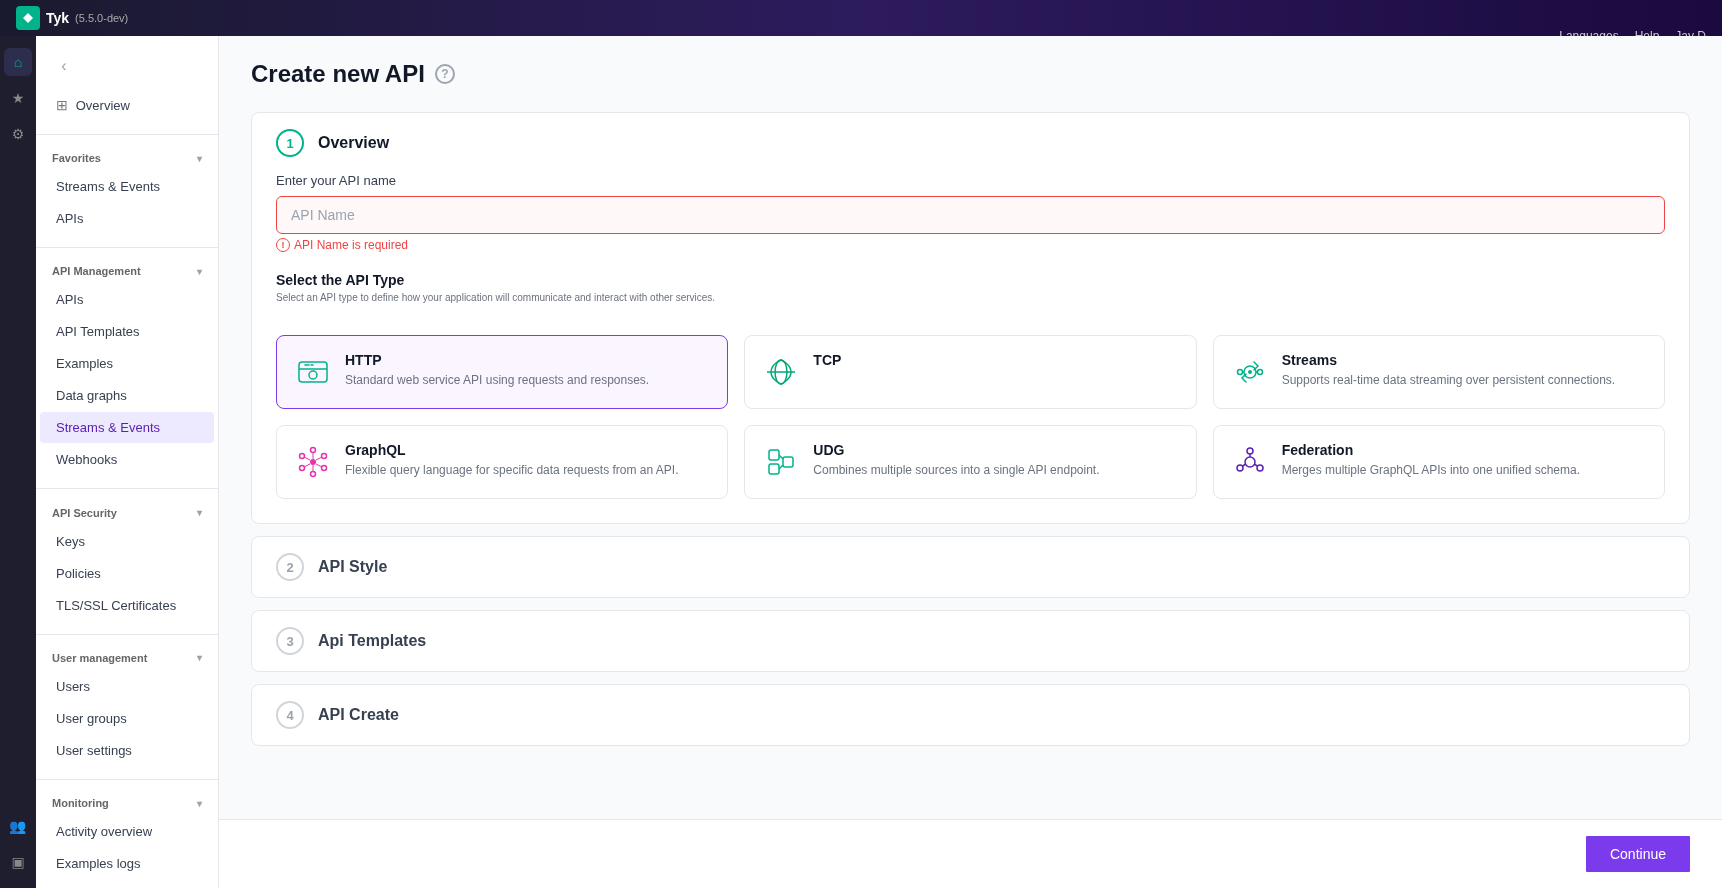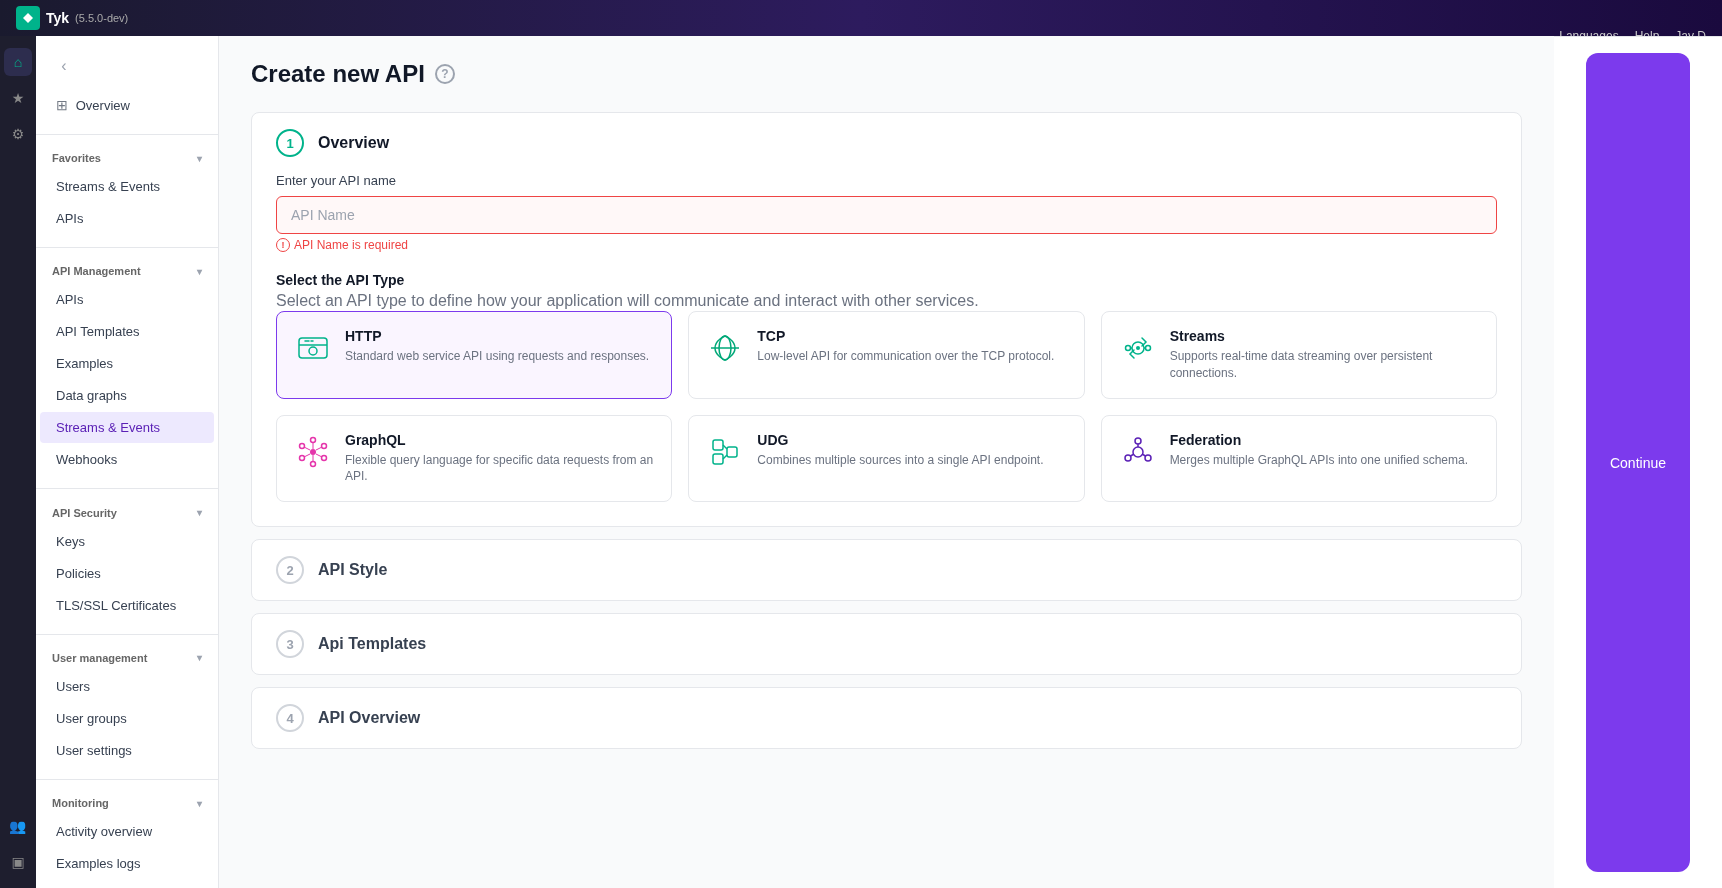--- a/index.html
+++ b/index.html
@@ -139,21 +139,21 @@
       color: #9ca3af;
       background: #fff8f8;
       outline: none;
     }
     .api-name-input::placeholder { color: #9ca3af; }
     .error-msg { display: flex; align-items: center; gap: 4px; color: #ef4444; font-size: 12px; margin-top: 4px; }
     .error-circle { width: 14px; height: 14px; border-radius: 50%; border: 1.5px solid #ef4444; display: flex; align-items: center; justify-content: center; font-size: 9px; font-weight: 700; color: #ef4444; }
 
     
     .section-title { font-size: 14px; font-weight: 600; color: #111827; margin-top: 20px; margin-bottom: 4px; }
-    .section-subtitle { font-size: 16px; color: #6b7280; margin-bottom: 1px; }
+    .section-subtitle { font-size: 10px; color: #6b7280; margin-bottom: 32px; }
 
     .api-type-grid {
       display: grid;
       grid-template-columns: 1fr 1fr 1fr;
       gap: 16px;
     }
     .api-type-card {
       border: 1.5px solid #e5e7eb;
       border-radius: 8px;
       padding: 16px;
@@ -189,21 +189,21 @@
       padding: 16px 32px;
       background: white;
       border-top: 1px solid #e5e7eb;
       flex-shrink: 0;
     }
     .continue-btn {
       background: #7c3aed;
       color: white;
       border: none;
       padding: 10px 24px;
-      border-radius: 12px;
+      border-radius: 1px;
       font-size: 14px;
       font-weight: 500;
       cursor: pointer;
     }
 
     
     .http-icon { color: #00b38b; }
     .tcp-icon { color: #00a878; }
     .graphql-icon { color: #e535ab; }
     .streams-icon { color: #00b38b; }
@@ -343,21 +343,21 @@
       </div>
       <div class="sidebar-item">
         <span>Activity overview</span>
       </div>
       <div class="sidebar-item">
         <span>Examples logs</span>
       </div>
     </div>
   </div>
 
-  <div style="flex:1; display:flex; flex-direction:row; overflow:hidden;">
+  <div style="flex:1; display:flex; flex-direction:column; overflow:hidden;">
     <div class="main-content">
 
       <div class="page-header">
         <h1 class="page-title">Create new API</h1>
         <div class="help-icon">?</div>
       </div>
 
       <div class="step-card">
         <div class="step-header">
           <div class="step-number active">1</div>
@@ -394,21 +394,20 @@
             <div class="api-type-card">
               <div class="api-type-icon tcp-icon">
                 <svg width="36" height="36" viewBox="0 0 36 36">
                   <path d="M8 18 C8 10, 18 6, 18 6 C18 6, 28 10, 28 18 C28 26, 18 30, 18 30 C18 30, 8 26, 8 18Z" fill="none" stroke="#00a878" stroke-width="1.5"></path>
                   <line x1="4" y1="18" x2="32" y2="18" stroke="#00a878" stroke-width="1.5"></line>
                   <ellipse cx="18" cy="18" rx="6" ry="12" fill="none" stroke="#00a878" stroke-width="1.5"></ellipse>
                 </svg>
               </div>
               <div class="api-type-info">
                 <div class="api-type-name">TCP</div>
-                <div class="api-type-desc">Low-level API for communication over the TCP protocol.</div>
               </div>
             </div>
 
             <div class="api-type-card">
               <div class="api-type-icon streams-icon">
                 <svg width="36" height="36" viewBox="0 0 36 36">
                   <circle cx="18" cy="18" r="6" fill="none" stroke="#00b38b" stroke-width="1.5"></circle>
                   <circle cx="18" cy="18" r="2" fill="#00b38b"></circle>
                   <circle cx="8" cy="18" r="2.5" fill="none" stroke="#00b38b" stroke-width="1.5"></circle>
                   <circle cx="28" cy="18" r="2.5" fill="none" stroke="#00b38b" stroke-width="1.5"></circle>
@@ -491,21 +490,21 @@
         <span class="collapsed-step-title">API Style</span>
       </div>
 
       <div class="collapsed-step">
         <div class="step-number">3</div>
         <span class="collapsed-step-title">Api Templates</span>
       </div>
 
       <div class="collapsed-step">
         <div class="step-number">4</div>
-        <span class="collapsed-step-title">API Overview</span>
+        <span class="collapsed-step-title">API Create</span>
       </div>
 
     </div>
 
     <div class="bottom-bar">
       <button class="continue-btn">Continue</button>
     </div>
   </div>
 
 </div>

